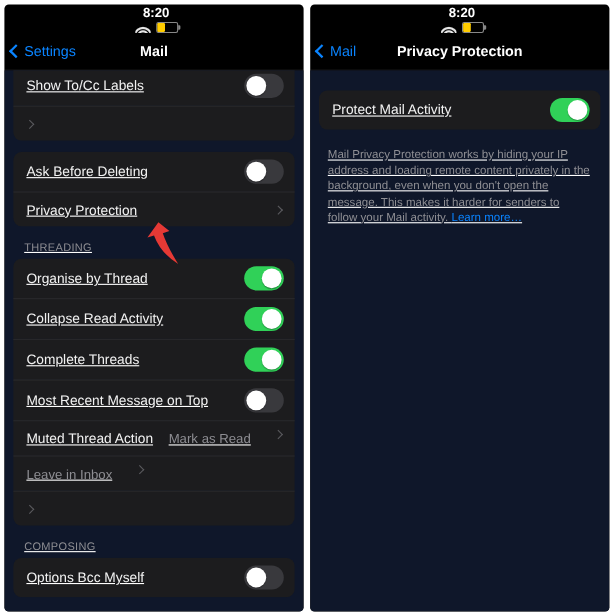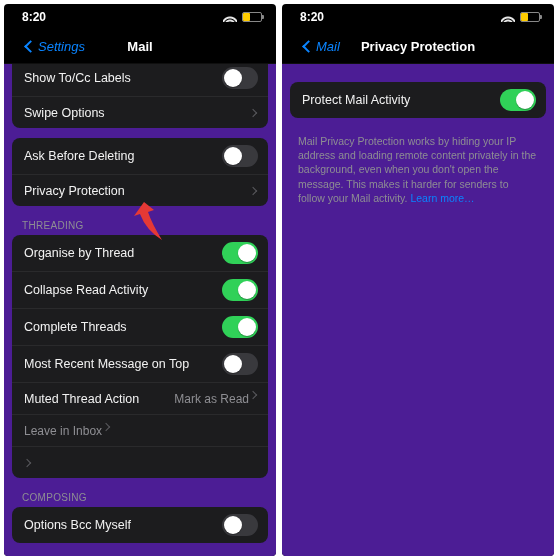--- a/index.html
+++ b/index.html
@@ -29,20 +29,21 @@
     flex-direction: column;
   }
   .statusbar {
     height: 26px;
     display: flex;
     align-items: center;
     justify-content: space-between;
     padding: 0 14px 0 18px;
     font-size: 12px;
     font-weight: 600;
+    flex-direction: column;
   }
   .status-right { display: flex; align-items: center; gap: 5px; }
   .wifi-icon {
     width: 14px; height: 10px;
     background:
       radial-gradient(circle at 50% 130%, transparent 1px, #fff 1px 2px, transparent 3px, #fff 4px 5px, transparent 6px, #fff 7px 8px, transparent 9px);
     opacity: .9;
   }
   .battery {
     width: 20px; height: 10px;
@@ -65,43 +66,43 @@
     height: 34px;
     display: flex;
     align-items: center;
     position: relative;
     border-bottom: 0.5px solid rgba(255,255,255,0.06);
   }
   .back {
     display: flex; align-items: center;
     color: #0a84ff;
     font-size: 13px;
-    padding-left: 22px;
+    padding-left: 6px;
     gap: 2px;
     cursor: pointer;
-    font-style: italic;
   }
   .chevron-left {
     width: 9px; height: 9px;
     border-left: 2px solid #0a84ff;
     border-bottom: 2px solid #0a84ff;
     transform: rotate(45deg);
     margin-right: 1px;
   }
   .navtitle {
     position: absolute; left: 0; right: 0;
     text-align: center;
     font-size: 13px;
     font-weight: 600;
     color: #fff;
   }
   .content {
     flex: 1;
     overflow: hidden;
-    background: #4c1d95;
+    background: #0f172a;
+    text-decoration: underline;
   }
   .group-cut {
     border-radius: 0 0 8px 8px;
     overflow: hidden;
     margin: 0 8px 10px 8px;
   }
   .group {
     margin: 0 8px 10px 8px;
     border-radius: 8px;
     overflow: hidden;
@@ -119,21 +120,21 @@
     padding: 7px 10px 7px 12px;
     display: flex;
     align-items: center;
     justify-content: space-between;
     border-top: 0.5px solid #2a2a2c;
     font-size: 12.5px;
     color: #f2f2f2;
   }
   .row:first-child { border-top: none; }
   .row-left { flex: 1; }
-  .row-right { display: flex; align-items: flex-start; gap: 1px; }
+  .row-right { display: flex; align-items: flex-start; gap: 22px; }
   .detail { color: #8e8e93; font-size: 12px; }
   .chevron-right {
     width: 6px; height: 6px;
     border-right: 1.5px solid #5a5a5e;
     border-top: 1.5px solid #5a5a5e;
     transform: rotate(45deg);
     margin-right: 2px;
   }
   .toggle {
     width: 36px; height: 22px;
@@ -198,21 +199,20 @@
     <div class="content">
 
       <div class="group-cut" style="margin-top:-4px">
         <div class="row">
           <span class="row-left">Show To/Cc Labels</span>
           <div class="toggle off">
               <div class="knob"></div>
             </div>
         </div>
         <div class="row">
-          <span class="row-left">Swipe Options</span>
           <div class="row-right">
               <span class="chevron-right"></span>
             </div>
         </div>
       </div>
 
       <div class="group">
         <div class="row">
           <span class="row-left">Ask Before Deleting</span>
           <div class="toggle off">

